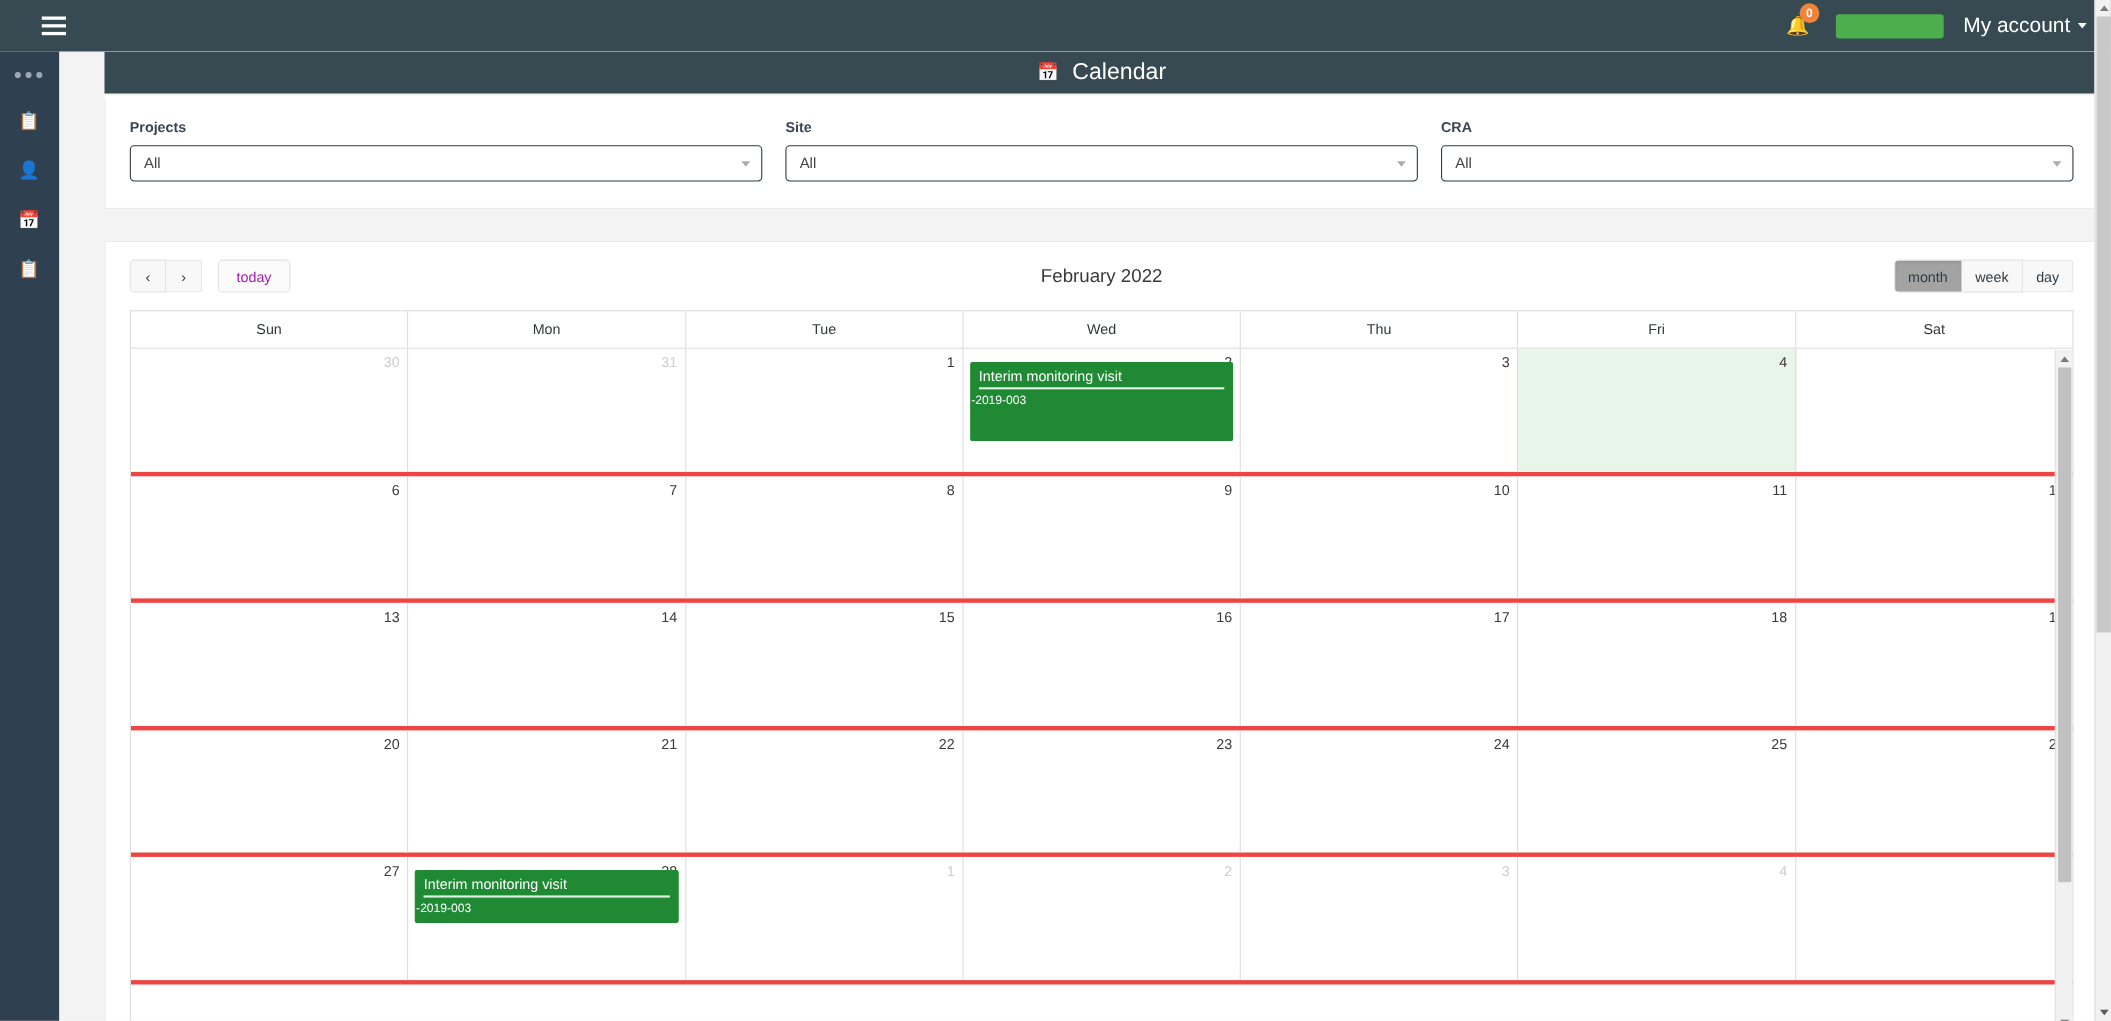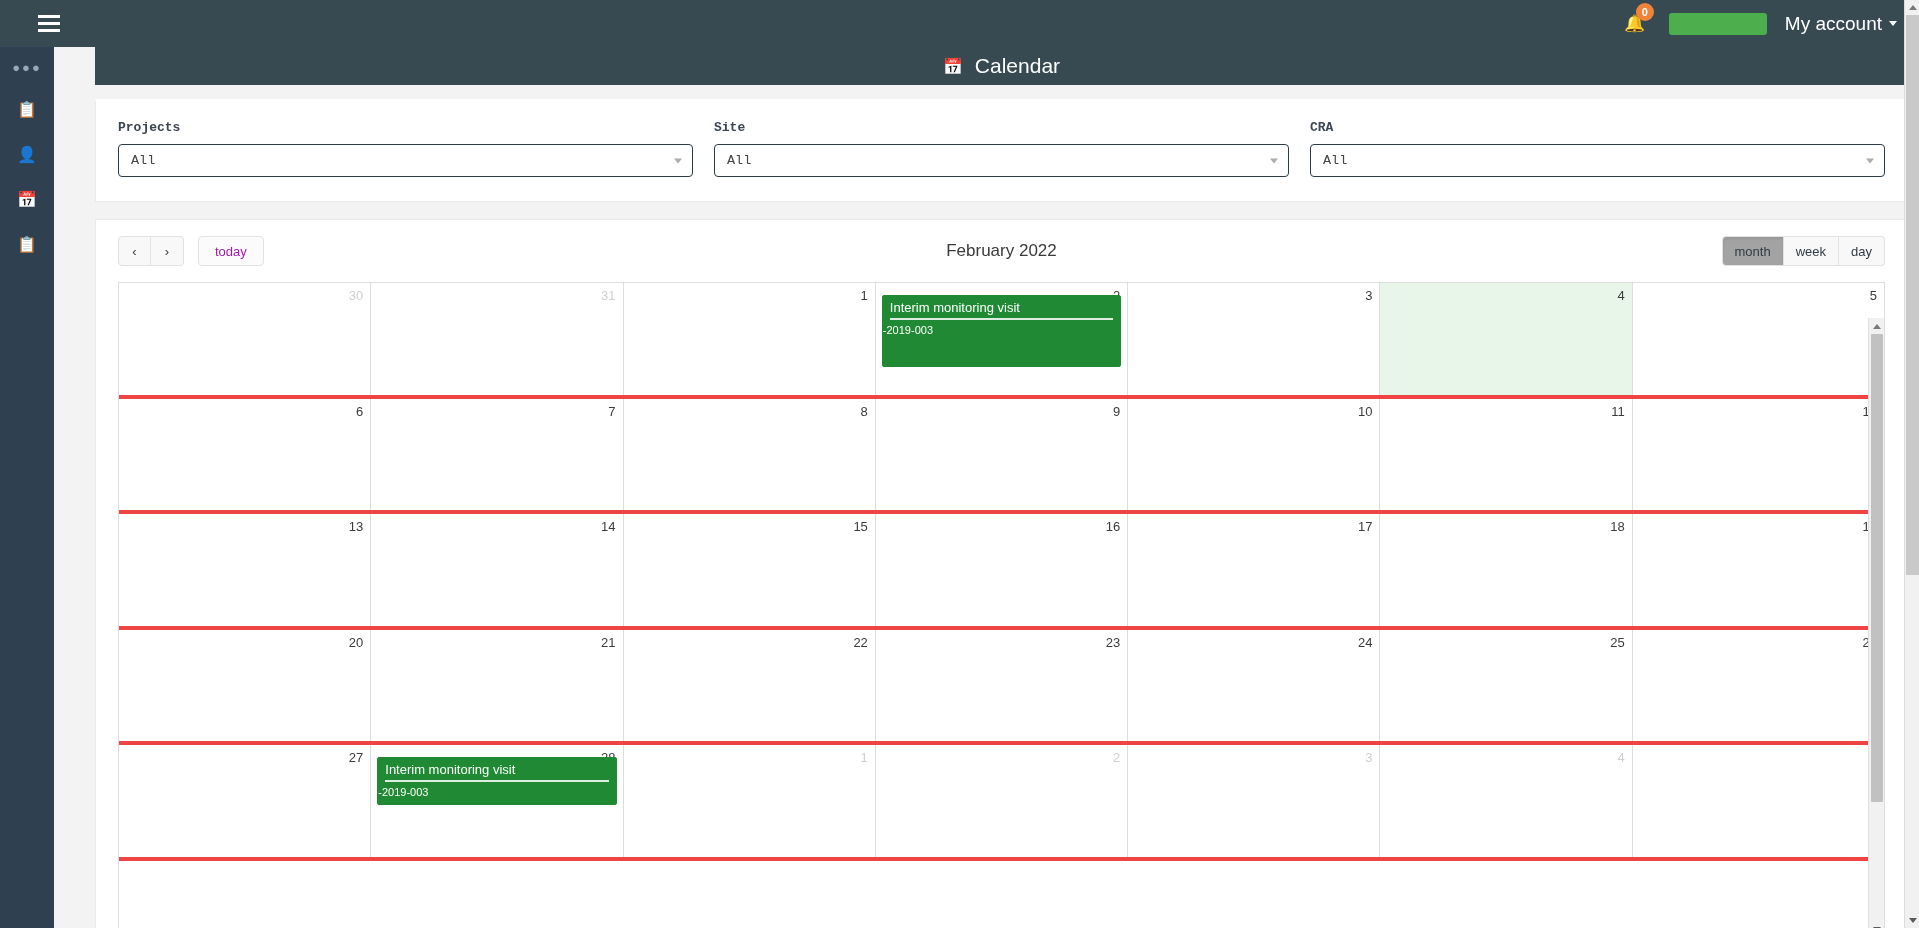--- a/index.html
+++ b/index.html
@@ -67,23 +67,23 @@
     position: absolute; top: 0; left: 41px; width: 1813px; height: 38px;
     background: #374a52; display: flex; align-items: center; justify-content: center;
   }
   .page-head-title {
     color: #ffffff; font-size: 21px; display: flex; align-items: center; gap: 12px;
   }
   .cal-glyph { font-size: 16px; color: #dfe4e8; }
 
   
   .filters {
-    position: absolute; top: 52px; left: 41px; width: 1813px; height: 103px;
+    position: absolute; top: 40px; left: 41px; width: 1813px; height: 103px;
     background: #ffffff; border: 1px solid #e7eaec; border-top: 3px solid #ffffff;
-    display: flex; align-items: flex-start; padding: 18px 22px 0 22px; gap: 21px; font-family: Liberation Mono, monospace;
+    display: flex; align-items: flex-start; padding: 18px 22px 0 22px; gap: 21px;
   }
   .filter-col { flex: 1 1 0; }
   .filter-label {
     font-size: 13px; font-weight: bold; color: #3b4652; margin-bottom: 9px;
     display: block;
   }
   .select-box {
     position: relative; height: 33px; border: 1px solid #2d3b45; border-radius: 4px;
     background: #ffffff; display: flex; align-items: center; padding: 0 26px 0 12px;
     cursor: pointer;
@@ -288,20 +288,29 @@
 
       <div class="btn-group view-group">
         <div class="cal-btn active">month</div>
         <div class="cal-btn">week</div>
         <div class="cal-btn">day</div>
       </div>
     </div>
 
     <div class="cal-grid">
 
+      <div class="dow-row">
+        <div class="dow">Sun</div>
+        <div class="dow">Mon</div>
+        <div class="dow">Tue</div>
+        <div class="dow">Wed</div>
+        <div class="dow">Thu</div>
+        <div class="dow">Fri</div>
+        <div class="dow">Sat</div>
+      </div>
 
       <div class="weeks">
 
         <div class="week-row">
           <div class="day-cell other">
             <span class="daynum">30</span>
           </div>
           <div class="day-cell other">
             <span class="daynum">31</span>
           </div>

